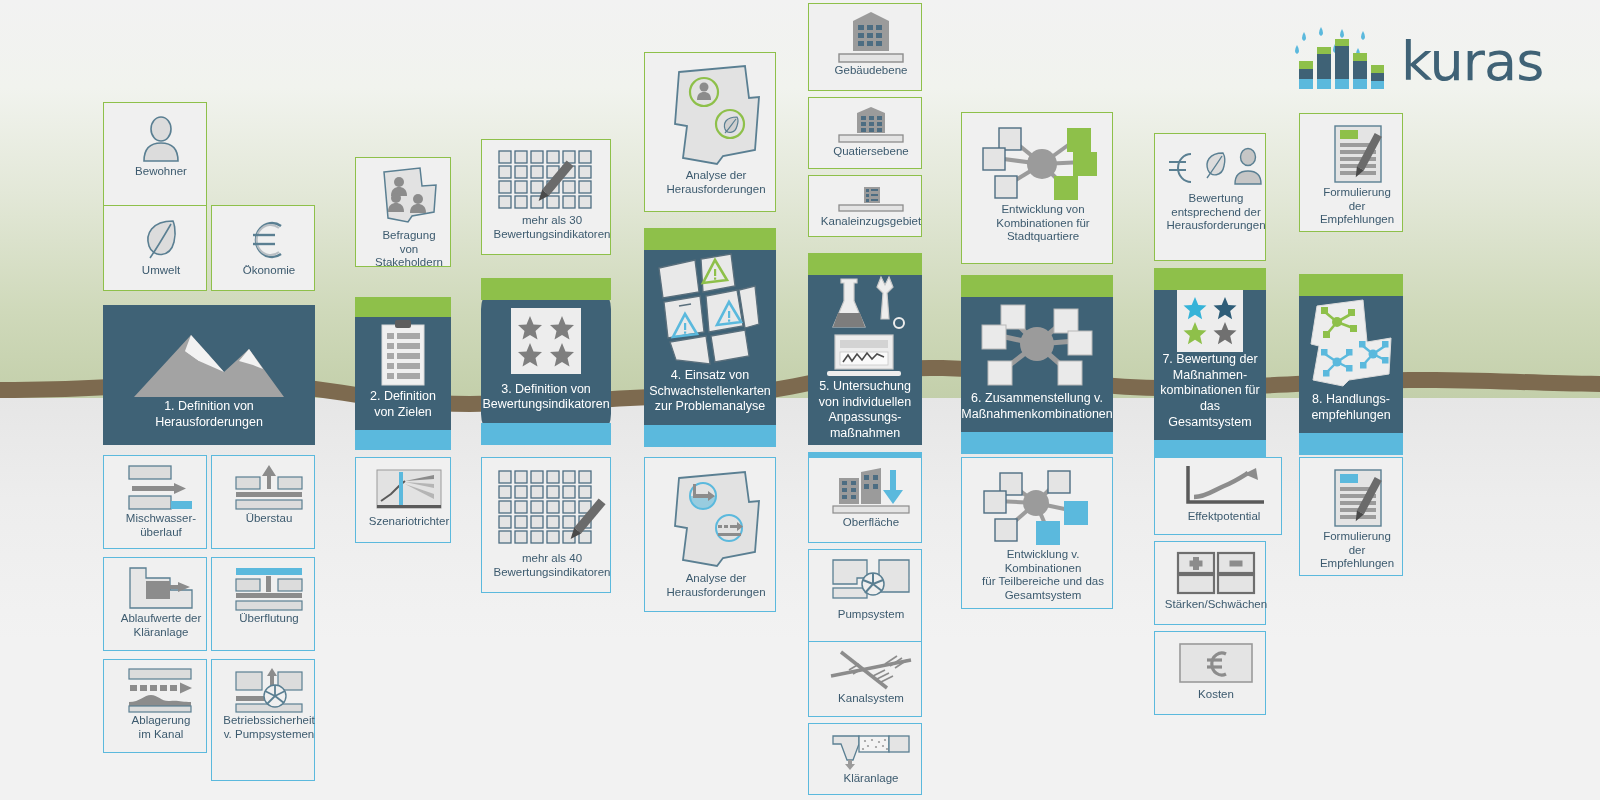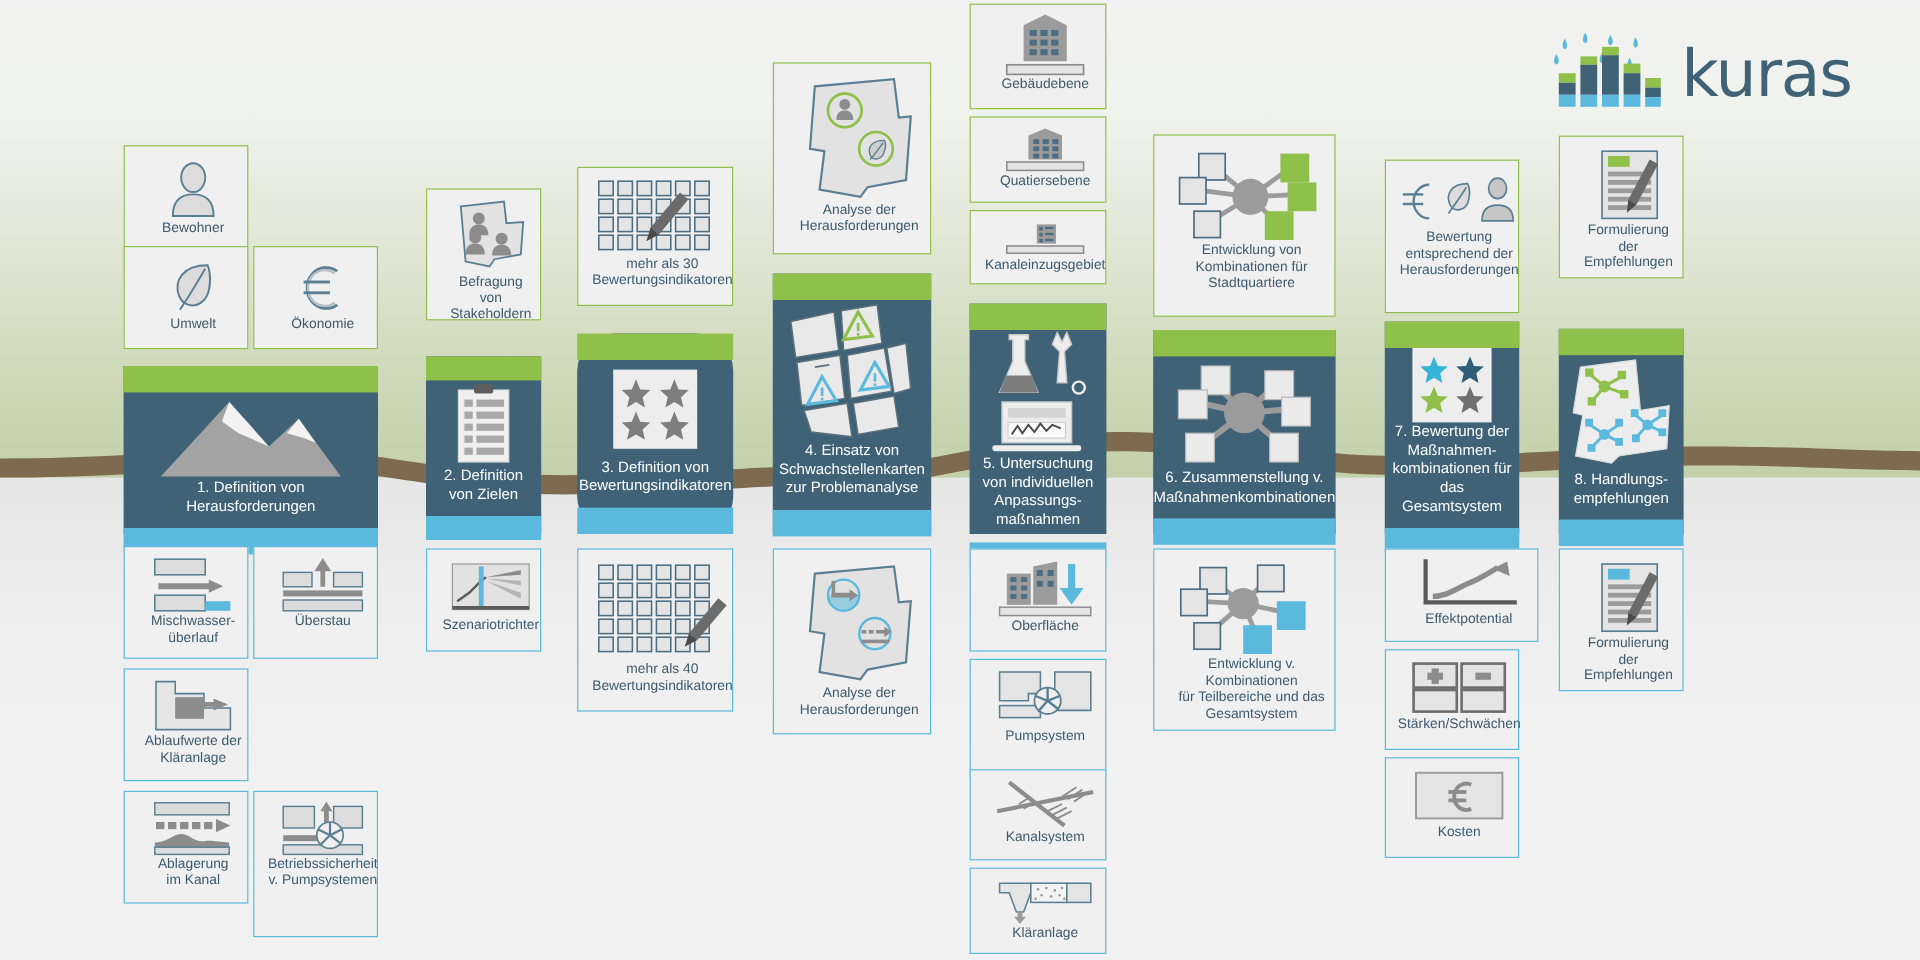--- a/index.html
+++ b/index.html
@@ -86,21 +86,21 @@
       <rect x="58" y="34" width="14" height="18" fill="#3f6276"></rect>
       <rect x="58" y="52" width="14" height="10" fill="#5bb9dd"></rect>
 
       <rect x="76" y="38" width="13" height="8" fill="#8ec04a"></rect>
       <rect x="76" y="46" width="13" height="8" fill="#3f6276"></rect>
       <rect x="76" y="54" width="13" height="8" fill="#5bb9dd"></rect>
     </svg>
     <div class="wordmark">kuras</div>
   </div>
 
-  <div class="card" style="left:103px;top:121px;width:104px;height:114px;padding-top:10px;">
+  <div class="card" style="left:103px;top:102px;width:104px;height:114px;padding-top:10px;">
     <div class="ic" style="height:52px;">
       <svg width="40" height="46" viewBox="0 0 40 46">
         <ellipse cx="20" cy="13" rx="10" ry="12" fill="#dcdcdc" stroke="#5a7f92" stroke-width="1.6"></ellipse>
         <path d="M3,45 C3,32 10,27 20,27 C30,27 37,32 37,45 Z" fill="#dcdcdc" stroke="#5a7f92" stroke-width="1.6"></path>
       </svg>
     </div>
     <div class="cap">Bewohner</div>
   </div>
 
   <div class="card" style="left:103px;top:205px;width:104px;height:86px;padding-top:8px;">
@@ -118,21 +118,21 @@
       <svg width="44" height="46" viewBox="0 0 44 46">
         <path d="M34,10 A16,17 0 1 0 34,38" fill="none" stroke="#5a7f92" stroke-width="2.4"></path>
         <path d="M32,12 A14,15 0 1 0 32,36" fill="none" stroke="#b9bfc4" stroke-width="2"></path>
         <line x1="6" y1="19" x2="28" y2="19" stroke="#5a7f92" stroke-width="2.4"></line>
         <line x1="6" y1="28" x2="28" y2="28" stroke="#5a7f92" stroke-width="2.4"></line>
       </svg>
     </div>
     <div class="cap">Ökonomie</div>
   </div>
 
-  <div class="main" style="left:103px;top:305px;width:212px;height:140px;">
+  <div class="main" style="left:103px;top:305px;width:212px;height:140px;align-items:flex-end;">
     <div class="top"></div>
     <div class="body">
       <div class="mic">
         <svg width="160" height="72" viewBox="0 0 160 72">
           <path d="M5,70 L62,8 L95,45 L120,22 L155,70 Z" fill="#a3a3a3"></path>
           <path d="M62,8 L80,28 L70,34 L56,24 Z" fill="#f2f2f2"></path>
           <path d="M120,22 L134,42 L124,38 L110,34 Z" fill="#f2f2f2"></path>
           <path d="M56,24 L70,34 L95,45 L80,28 Z" fill="#f2f2f2"></path>
         </svg>
       </div>
@@ -174,20 +174,33 @@
         <path d="M6,4 L6,44 L68,44 L68,26 L46,26 L46,14 L22,14 L22,4 Z" fill="#e6e6e6" stroke="#5a7f92" stroke-width="1.3"></path>
         <rect x="22" y="17" width="24" height="18" fill="#8c8c8c"></rect>
         <path d="M30,21 L54,21 L54,18 L66,23 L54,28 L54,25 L30,25 Z" fill="#8c8c8c"></path>
       </svg>
     </div>
     <div class="cap">
       <span>Ablaufwerte der</span><br><span>Kläranlage</span>
     </div>
   </div>
 
+  <div class="card blue" style="left:211px;top:557px;width:104px;height:94px;padding-top:6px;">
+    <div class="ic" style="height:48px;">
+      <svg width="74" height="48" viewBox="0 0 74 48">
+        <rect x="4" y="4" width="66" height="7" fill="#5bb9dd"></rect>
+        <rect x="4" y="15" width="24" height="12" fill="#dcdcdc" stroke="#5a7f92" stroke-width="1.2"></rect>
+        <rect x="46" y="15" width="24" height="12" fill="#dcdcdc" stroke="#5a7f92" stroke-width="1.2"></rect>
+        <rect x="34" y="12" width="5" height="16" fill="#8c8c8c"></rect>
+        <rect x="4" y="29" width="66" height="5" fill="#8c8c8c"></rect>
+        <rect x="4" y="37" width="66" height="9" fill="#dcdcdc" stroke="#5a7f92" stroke-width="1.2"></rect>
+      </svg>
+    </div>
+    <div class="cap">Überflutung</div>
+  </div>
 
   <div class="card blue" style="left:103px;top:659px;width:104px;height:94px;padding-top:6px;">
     <div class="ic" style="height:48px;">
       <svg width="74" height="48" viewBox="0 0 74 48">
         <rect x="5" y="3" width="62" height="10" fill="#dcdcdc" stroke="#5a7f92" stroke-width="1.2"></rect>
         <g fill="#8c8c8c">
           <rect x="6" y="19" width="7" height="6"></rect>
             <rect x="16" y="19" width="7" height="6"></rect>
           <rect x="26" y="19" width="7" height="6"></rect>
             <rect x="36" y="19" width="7" height="6"></rect>

